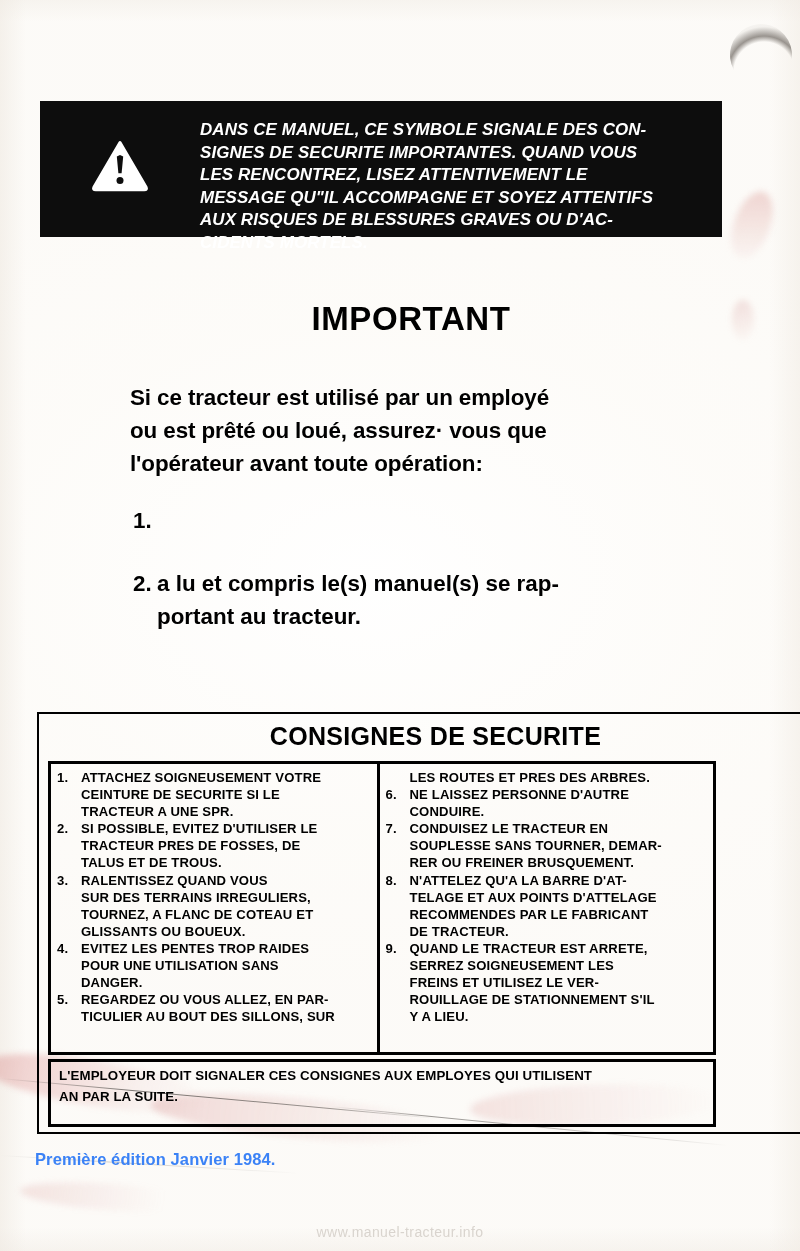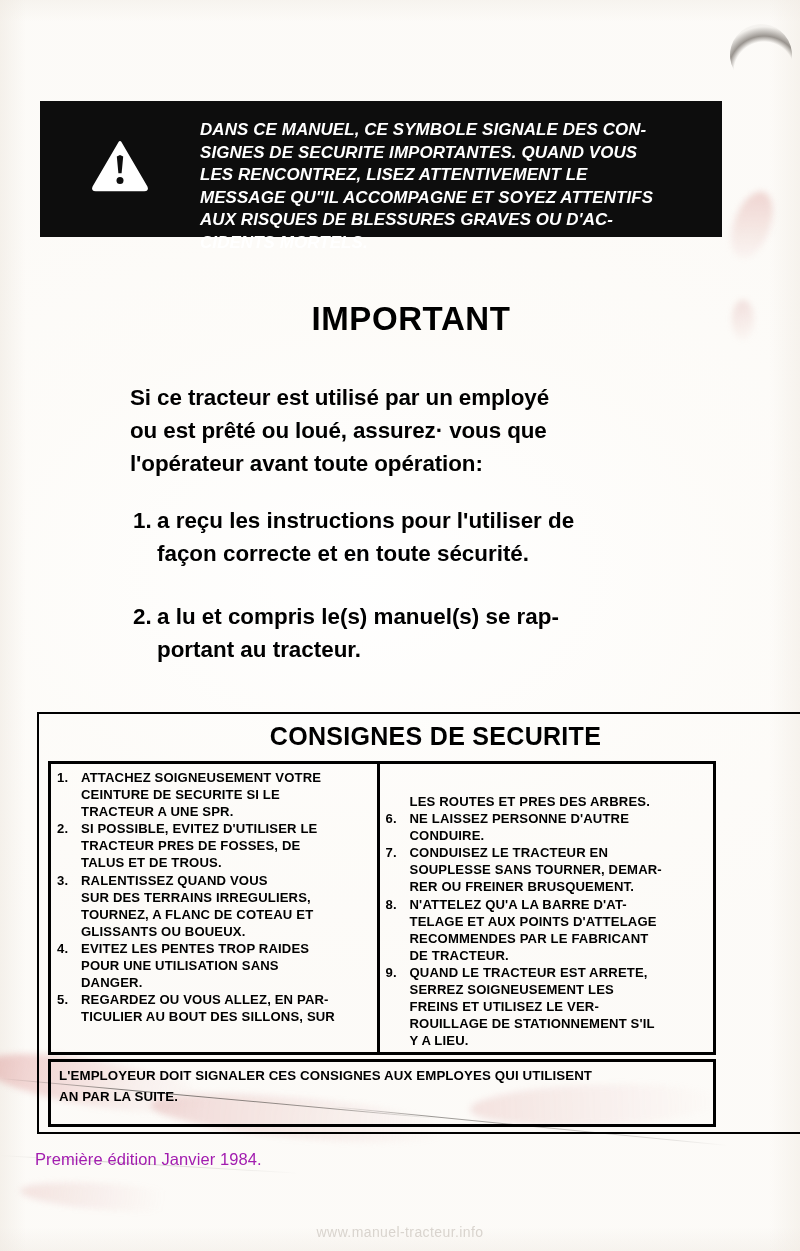--- a/index.html
+++ b/index.html
@@ -162,21 +162,21 @@
   }
   .col{
     box-sizing:border-box;
     padding:5px 7px 4px 6px;
     font-size:13.1px;
     font-weight:bold;
     line-height:17.1px;
     letter-spacing:0.15px;
   }
   .col-left{width:330px;border-right:3px solid #000;}
-  .col-right{width:335px;margin-top:24px;}
+  .col-right{width:335px;}
   .sitem{display:flex;}
   .sitem .snum{flex:0 0 24px;width:24px;}
   .sitem .sbody{flex:1;}
   .sbody .ln{display:block;white-space:nowrap;}
   .cont-line{display:block;white-space:nowrap;padding-left:24px;}
 
   .employer-note{
     position:absolute;
     left:9px;top:345px;
     width:668px;height:68px;
@@ -190,21 +190,22 @@
     letter-spacing:0.1px;
   }
   .employer-note .ln{display:block;white-space:nowrap;}
 
   
   .edition{
     position:absolute;
     left:35px;top:1150px;
     font-size:16.5px;
     letter-spacing:0.1px;
-    color:#a21caf;
+    color:#3b82f6;
+    font-weight:bold;
   }
   .watermark{
     position:absolute;
     left:0;right:0;top:1224px;
     text-align:center;
     font-size:14px;
     letter-spacing:0.4px;
     color:#d9d4ce;
   }
 </style>
@@ -250,24 +251,20 @@
 
   <div class="intro">
     <span class="ln">Si ce tracteur est utilisé par un employé</span>
     <span class="ln">ou est prêté ou loué, assurez· vous que</span>
     <span class="ln">l'opérateur avant toute opération:</span>
   </div>
 
   <div class="numlist">
     <div class="numitem">
       <span class="num">1.</span>
-      <span class="body">
-        <span class="ln">a reçu les instructions pour l'utiliser de</span>
-        <span class="ln">façon correcte et en toute sécurité.</span>
-      </span>
     </div>
     <div class="numitem">
       <span class="num">2.</span>
       <span class="body">
         <span class="ln">a lu et compris le(s) manuel(s) se rap-</span>
         <span class="ln">portant au tracteur.</span>
       </span>
     </div>
   </div>
 

